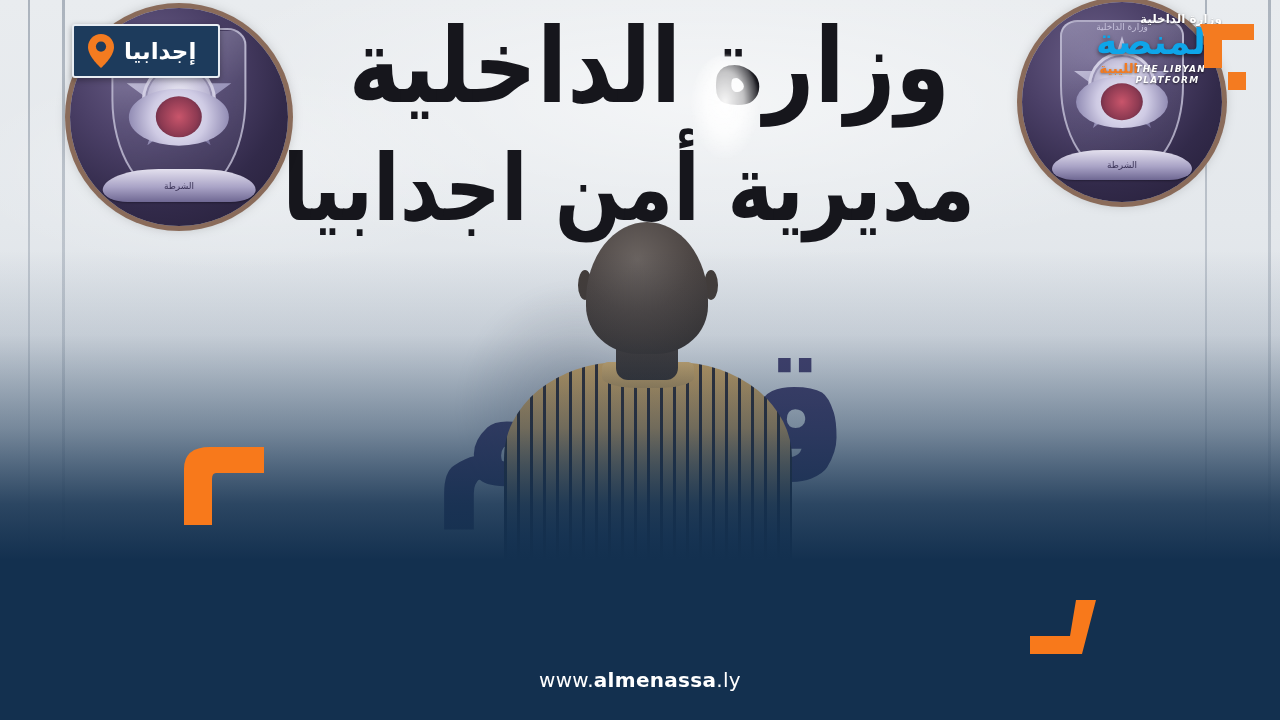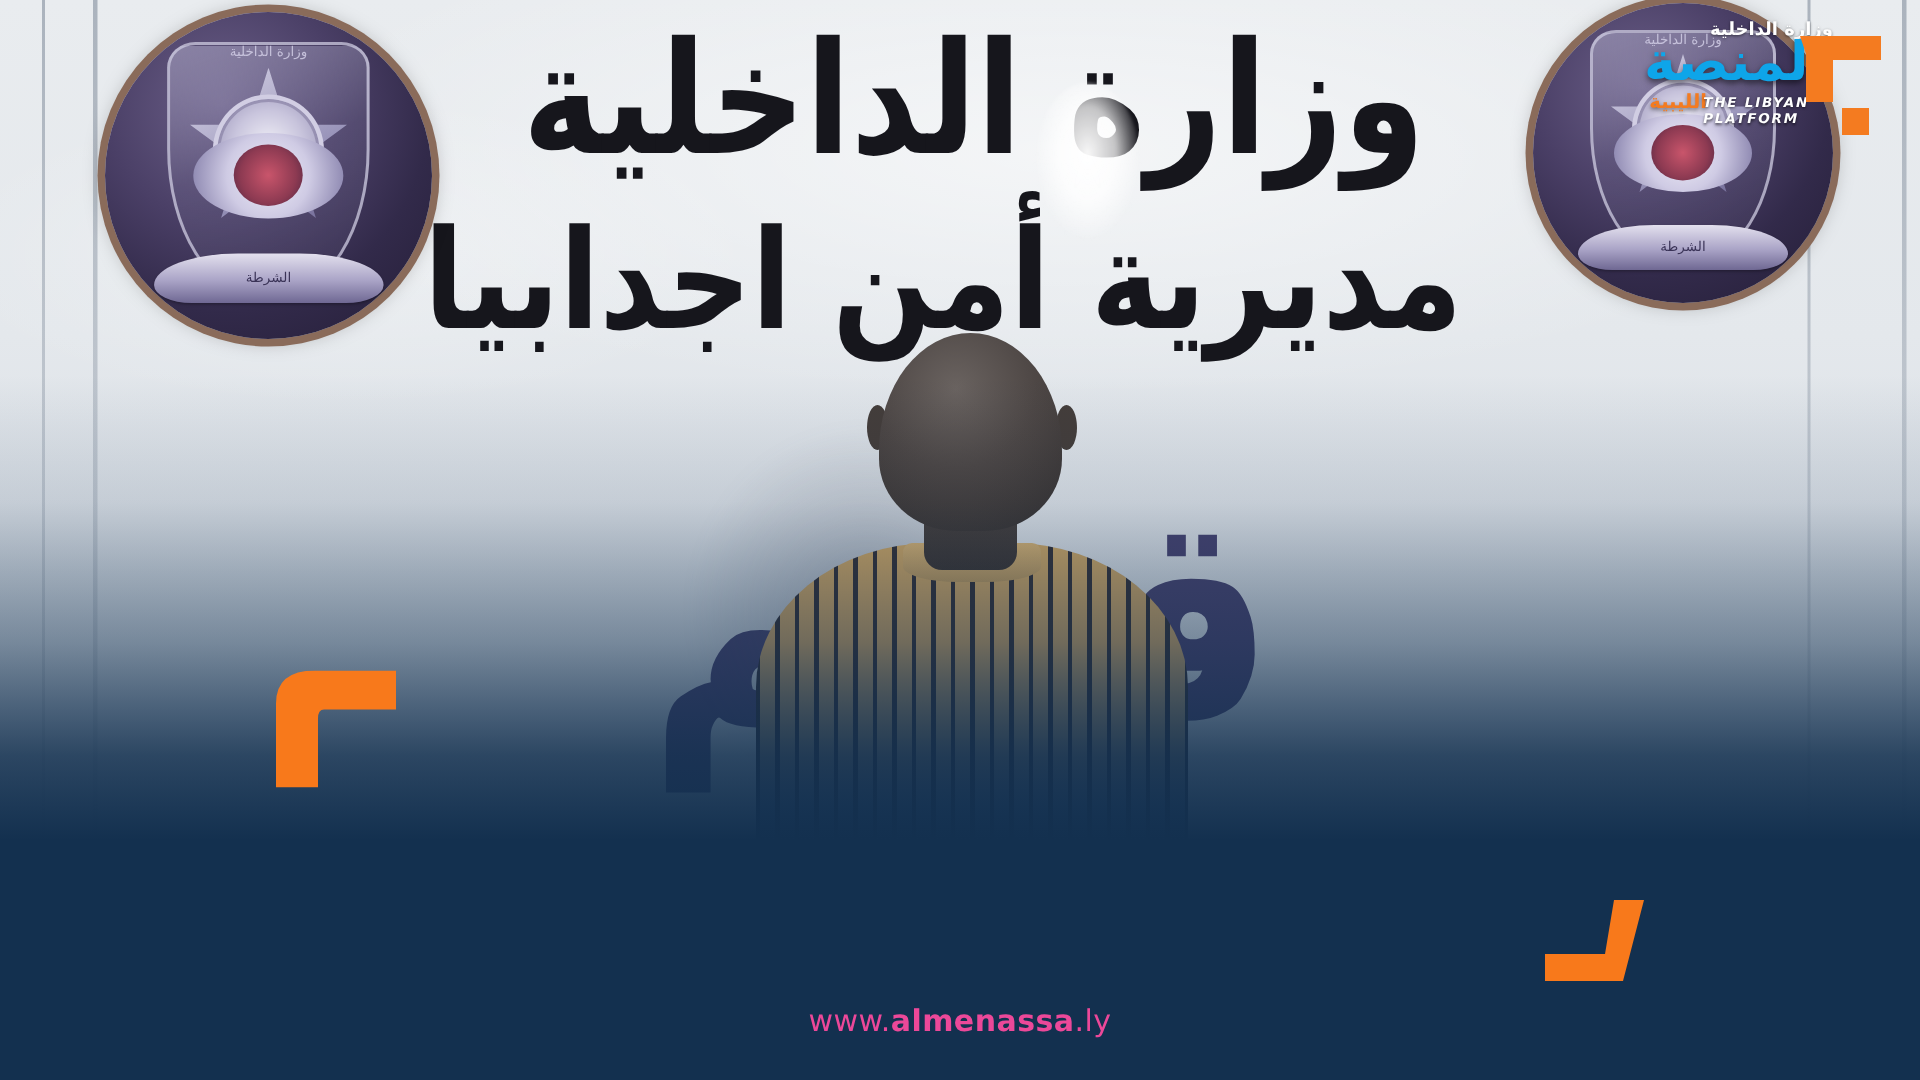--- a/index.html
+++ b/index.html
@@ -221,21 +221,21 @@
     position:absolute; right:56px; top:498px; width:1000px;
     direction:rtl; text-align:right;
     color:#ffffff; font-weight:700; font-size:31px; line-height:1.52;
     text-shadow:0 1px 3px rgba(0,0,0,.45);
     font-family:"DejaVu Sans","Liberation Sans",sans-serif;
   }
 
   
   .site{
     position:absolute; left:0; right:0; top:668px;
-    text-align:center; color:#ec4899; font-size:20px; letter-spacing:.3px;
+    text-align:center; color:#ffffff; font-size:20px; letter-spacing:.3px;
   }
   .site b{ font-weight:800; }
 </style>
 </head>
 <body>
 
 <div class="stage">
 
   <div class="photo">
     <div class="wall"></div>
@@ -279,20 +279,29 @@
       <div class="neck"></div>
       <div class="ear l"></div>
       <div class="ear r"></div>
       <div class="head"></div>
     </div>
 
     <div class="fade"></div>
     <div class="bottom-solid"></div>
   </div>
 
+  <div class="loc-badge">
+    <span class="pin">
+      <svg viewBox="0 0 26 34" width="26" height="34" aria-hidden="true">
+        <path d="M13 0C5.8 0 0 5.8 0 13c0 9.8 13 21 13 21s13-11.2 13-21C26 5.8 20.2 0 13 0z" fill="#f47b20"></path>
+        <circle cx="13" cy="12.6" r="5.1" fill="#1d3b5c"></circle>
+      </svg>
+    </span>
+    <span class="loc-label">إجدابيا</span>
+  </div>
 
   <div class="brand">
     <div class="brand-ministry">وزارة الداخلية</div>
     <div class="brand-main">المنصة</div>
     <div class="brand-sub">الليبية</div>
     <div class="brand-en">
       <div>THE LIBYAN</div>
       <div>PLATFORM</div>
     </div>
     <span class="brand-mark">

